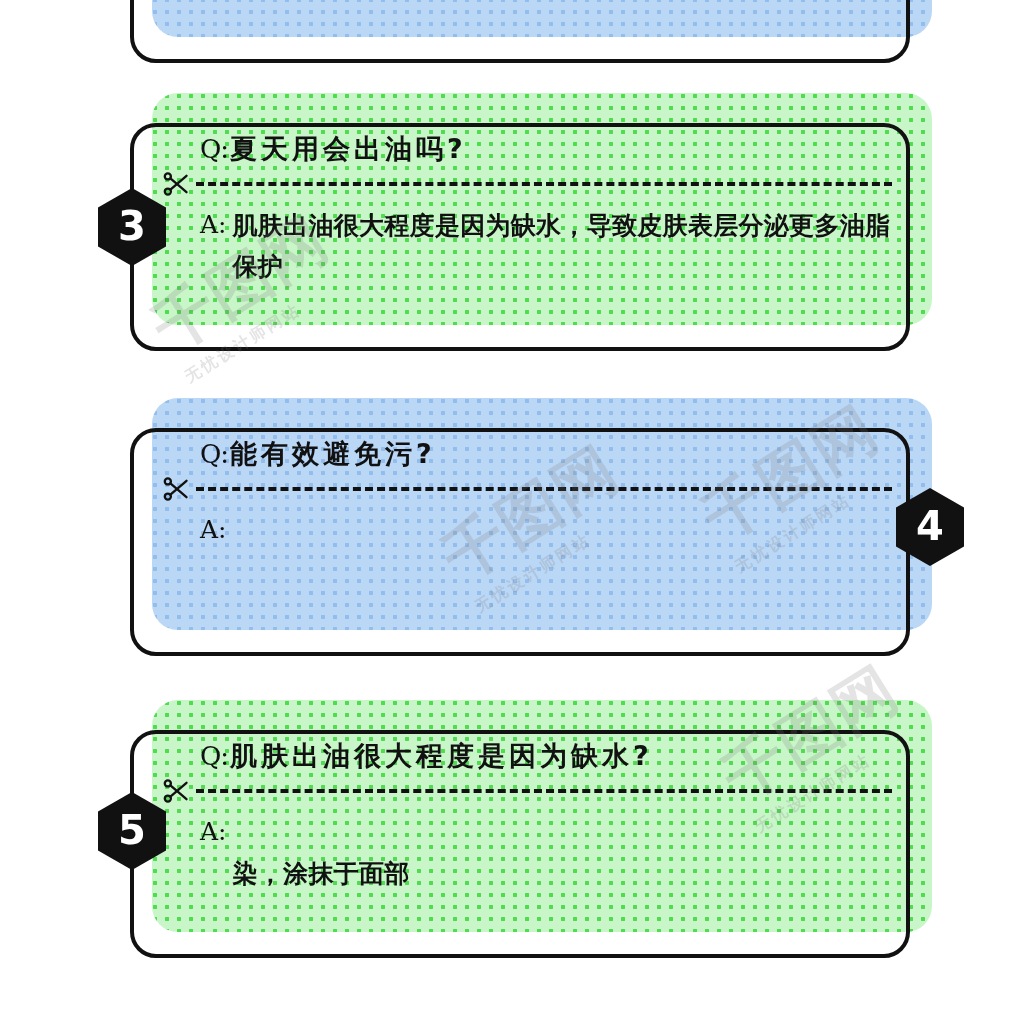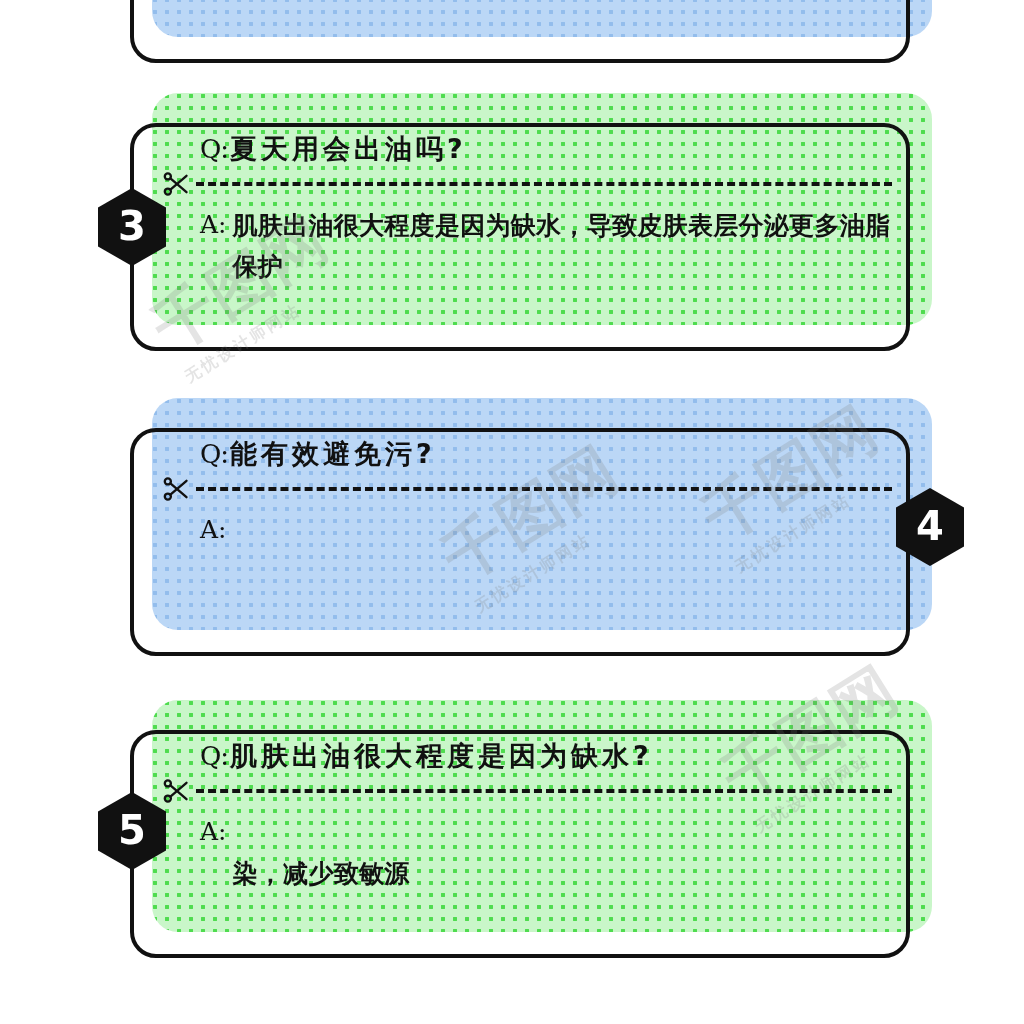--- a/index.html
+++ b/index.html
@@ -291,17 +291,17 @@
           <line x1="7.2" y1="7.1" x2="21" y2="19"></line>
           <line x1="7.2" y1="16.9" x2="21" y2="5"></line>
         </g>
       </svg>
       <div class="dashed"></div>
     </div>
     <div class="a-line">
       <span class="a-mark">A:</span>
       <span class="a-text">
         <br>
-        <span>染，减少致敏源</span>
+        <span>染，涂抹于面部</span>
       </span>
     </div>
   </div>
 </div>
 
 </body></html>

